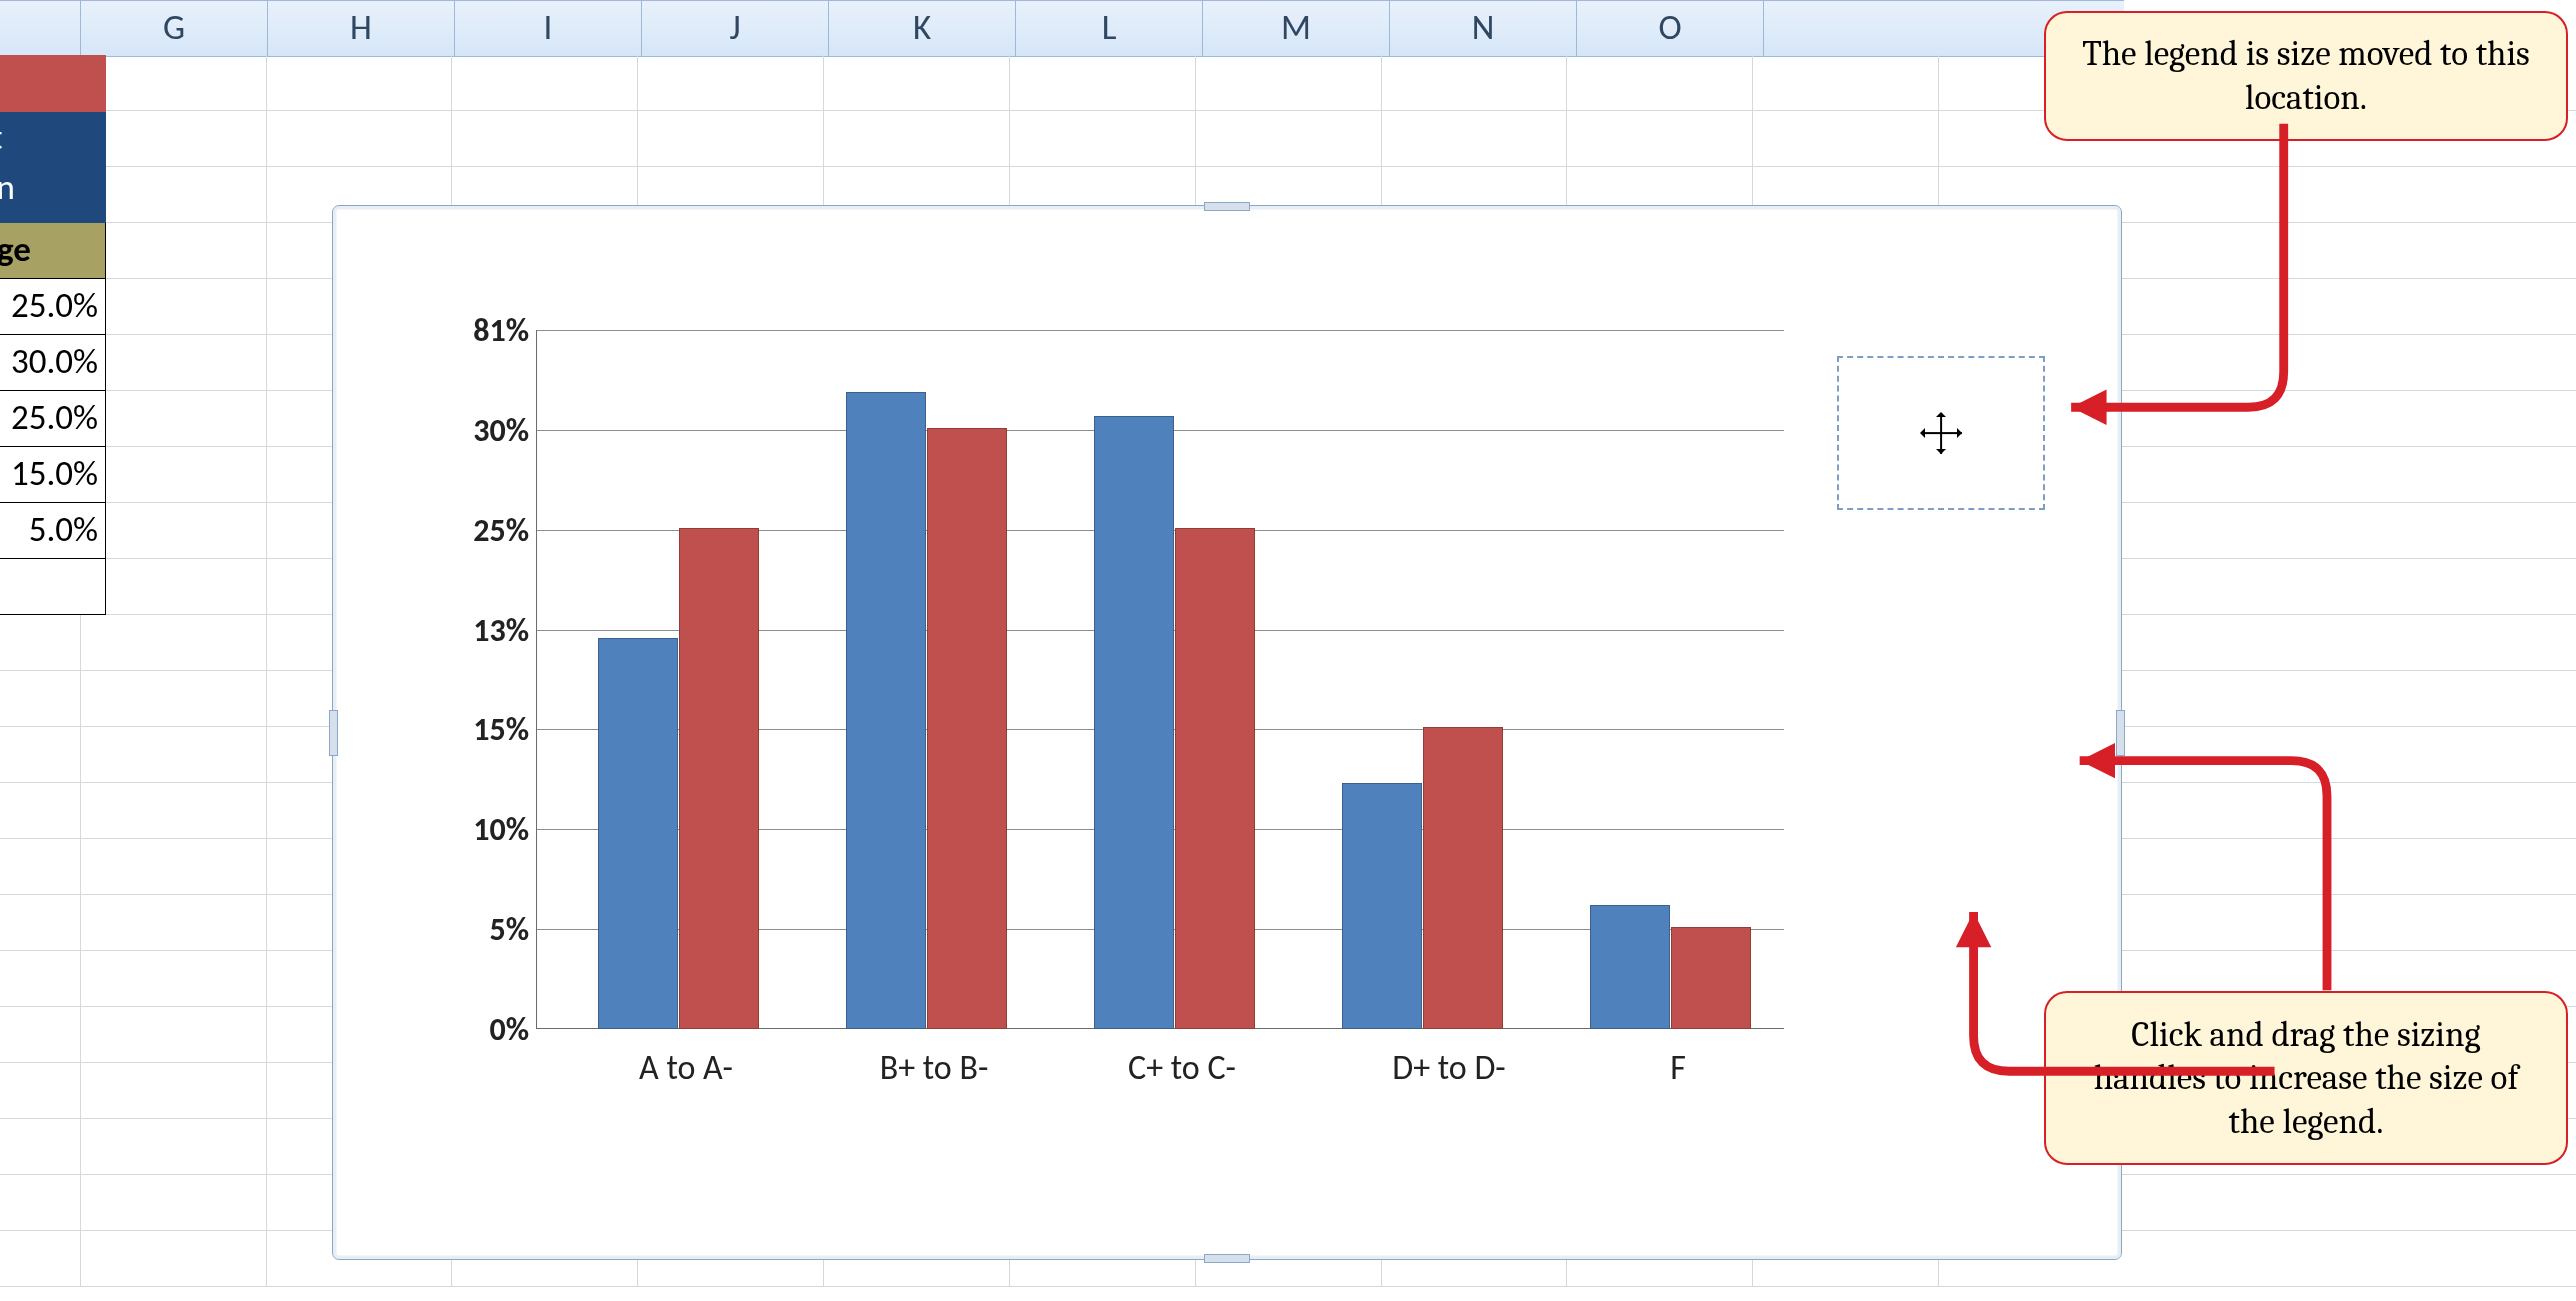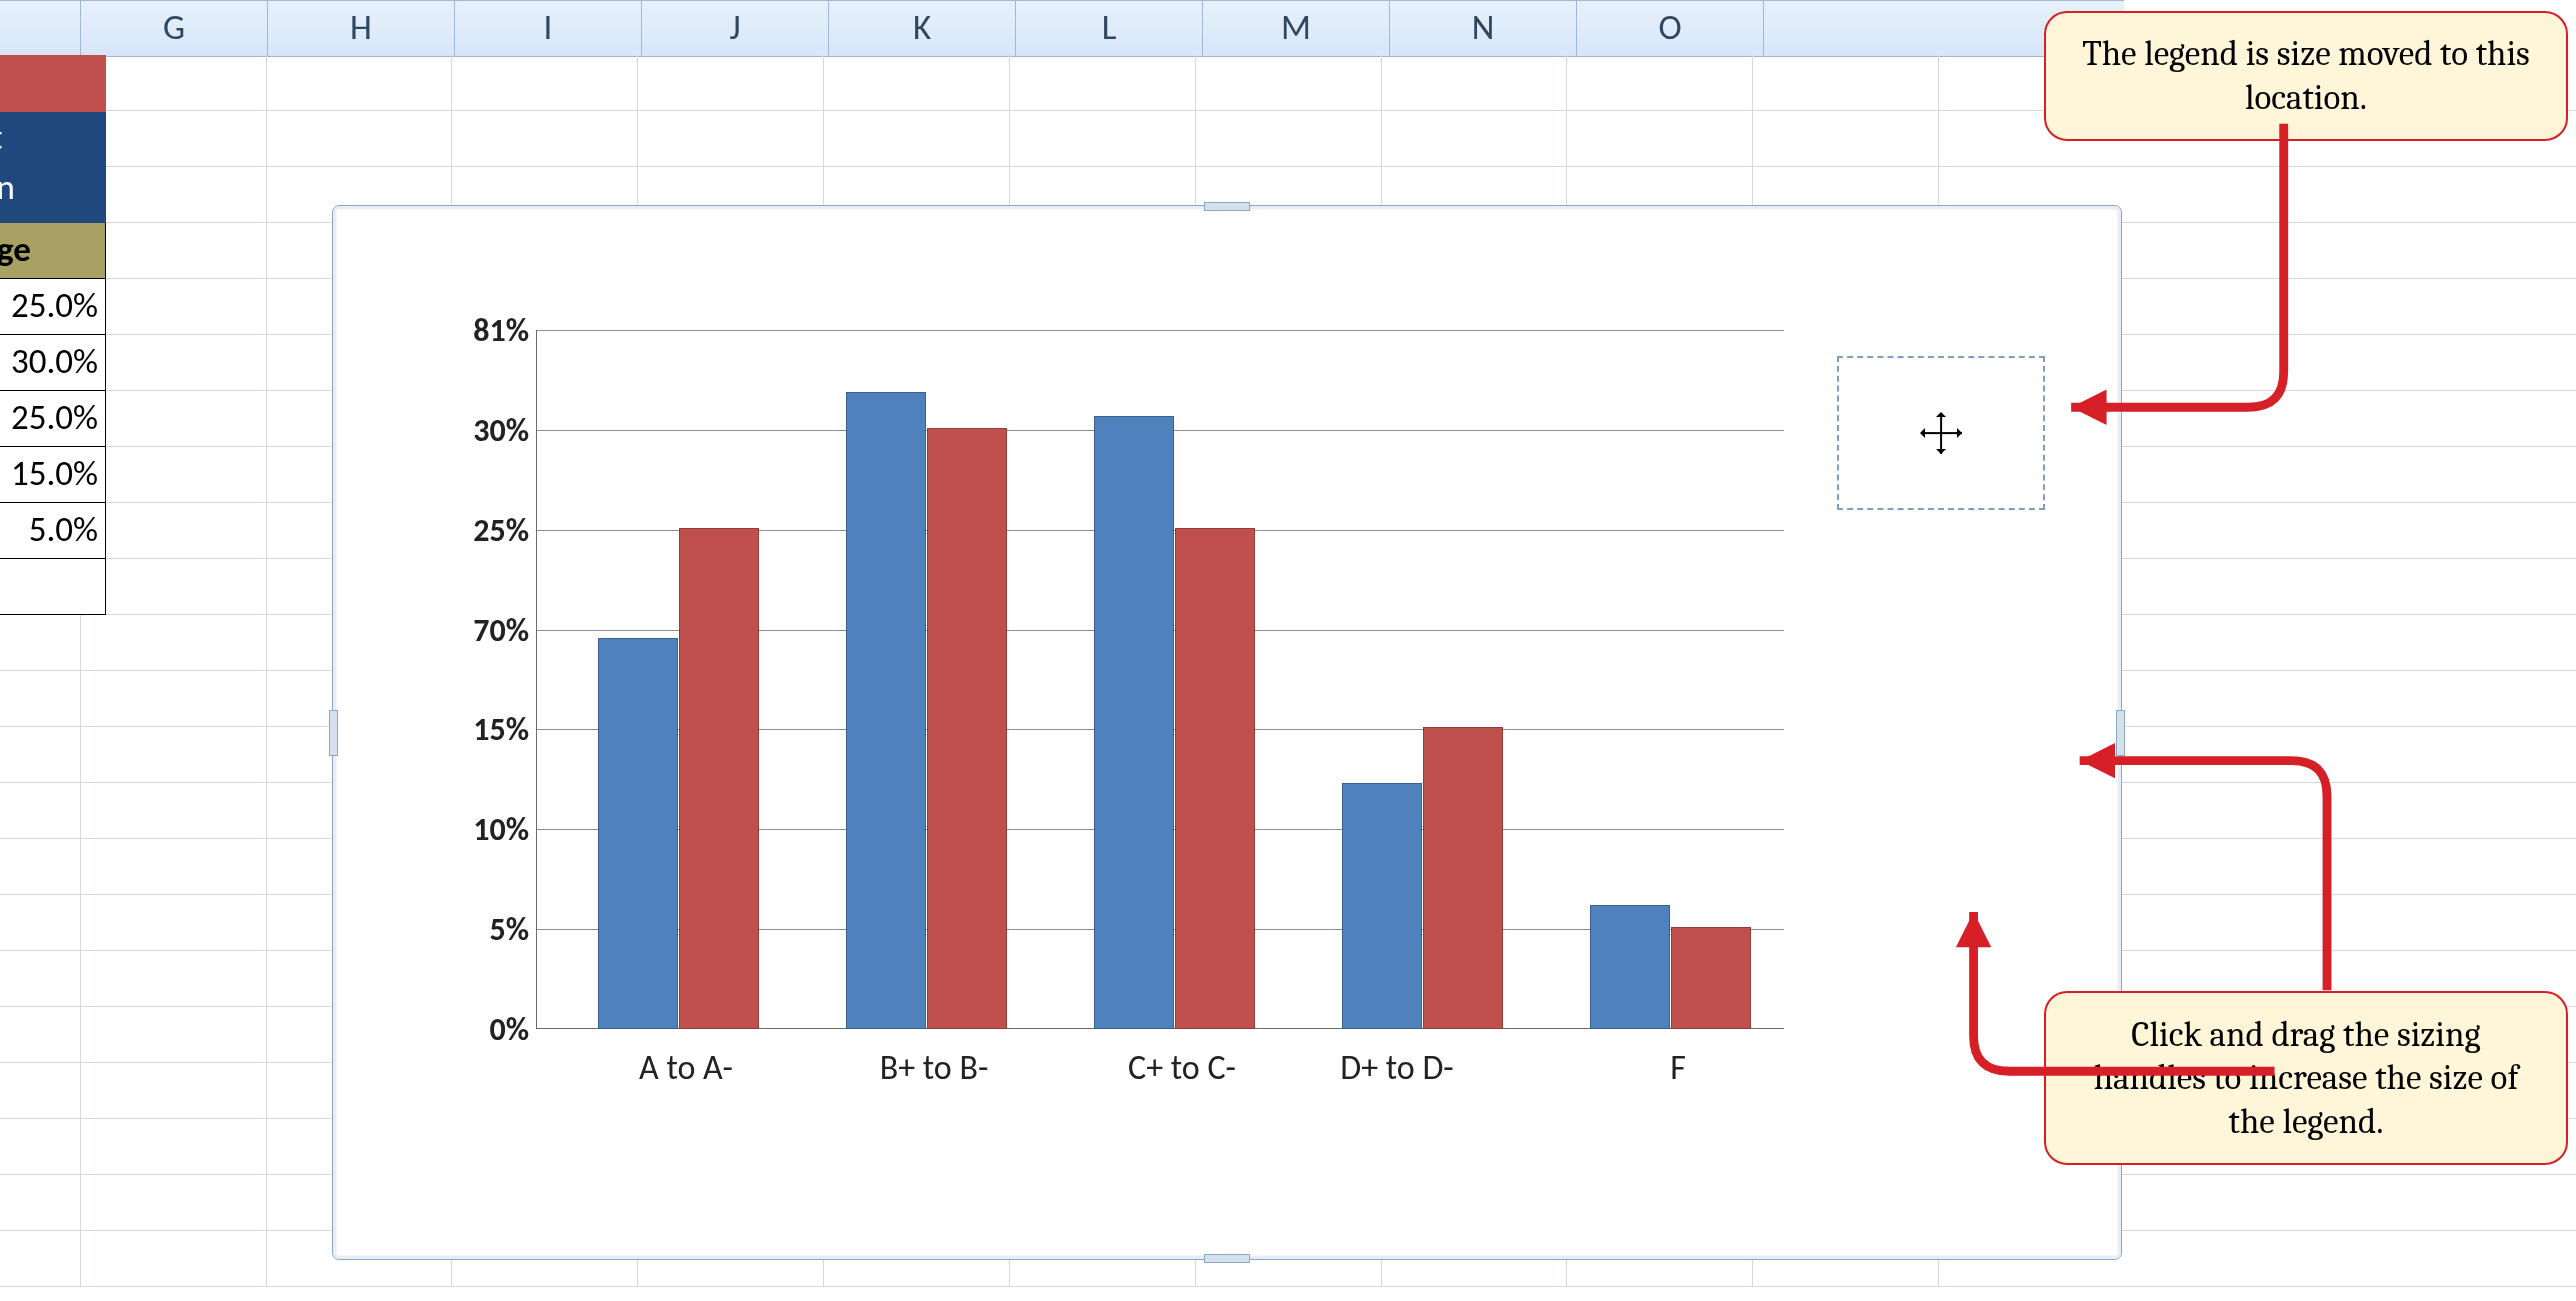--- a/index.html
+++ b/index.html
@@ -444,28 +444,28 @@
           </div>
           <div class="group" style="left: 1027px;">
             <div class="bar class" style="left: 26.5px; height: 122px;"></div>
             <div class="bar college" style="left: 108px; height: 100px;"></div>
           </div>
         </div>
     <div class="xlabels" id="xlabels">
           <div class="xlab" style="left: 35px;">A to A-</div>
           <div class="xlab" style="left: 283px;">B+ to B-</div>
           <div class="xlab" style="left: 531px;">C+ to C-</div>
-          <div class="xlab" style="left: 746px;">D+ to D-</div>
+          <div class="xlab" style="left: 798px;">D+ to D-</div>
           <div class="xlab" style="left: 1027px;">F</div>
         </div>
   <div class="ytick" style="top: 699px;">0%</div>
         <div class="ytick" style="top: 599px;">5%</div>
         <div class="ytick" style="top: 499px;">10%</div>
         <div class="ytick" style="top: 399px;">15%</div>
-        <div class="ytick" style="top: 300px;">70%</div>
+        <div class="ytick" style="top: 300px;">13%</div>
         <div class="ytick" style="top: 200px;">25%</div>
         <div class="ytick" style="top: 100px;">30%</div>
         <div class="ytick" style="top: 0px;">81%</div>
       </div>
 
   <div class="drop-target" style="left:1504px;top:150px;">
     <div class="move-cursor">
       <span class="ah n"></span>
           <span class="ah s"></span>
           <span class="ah w"></span>

